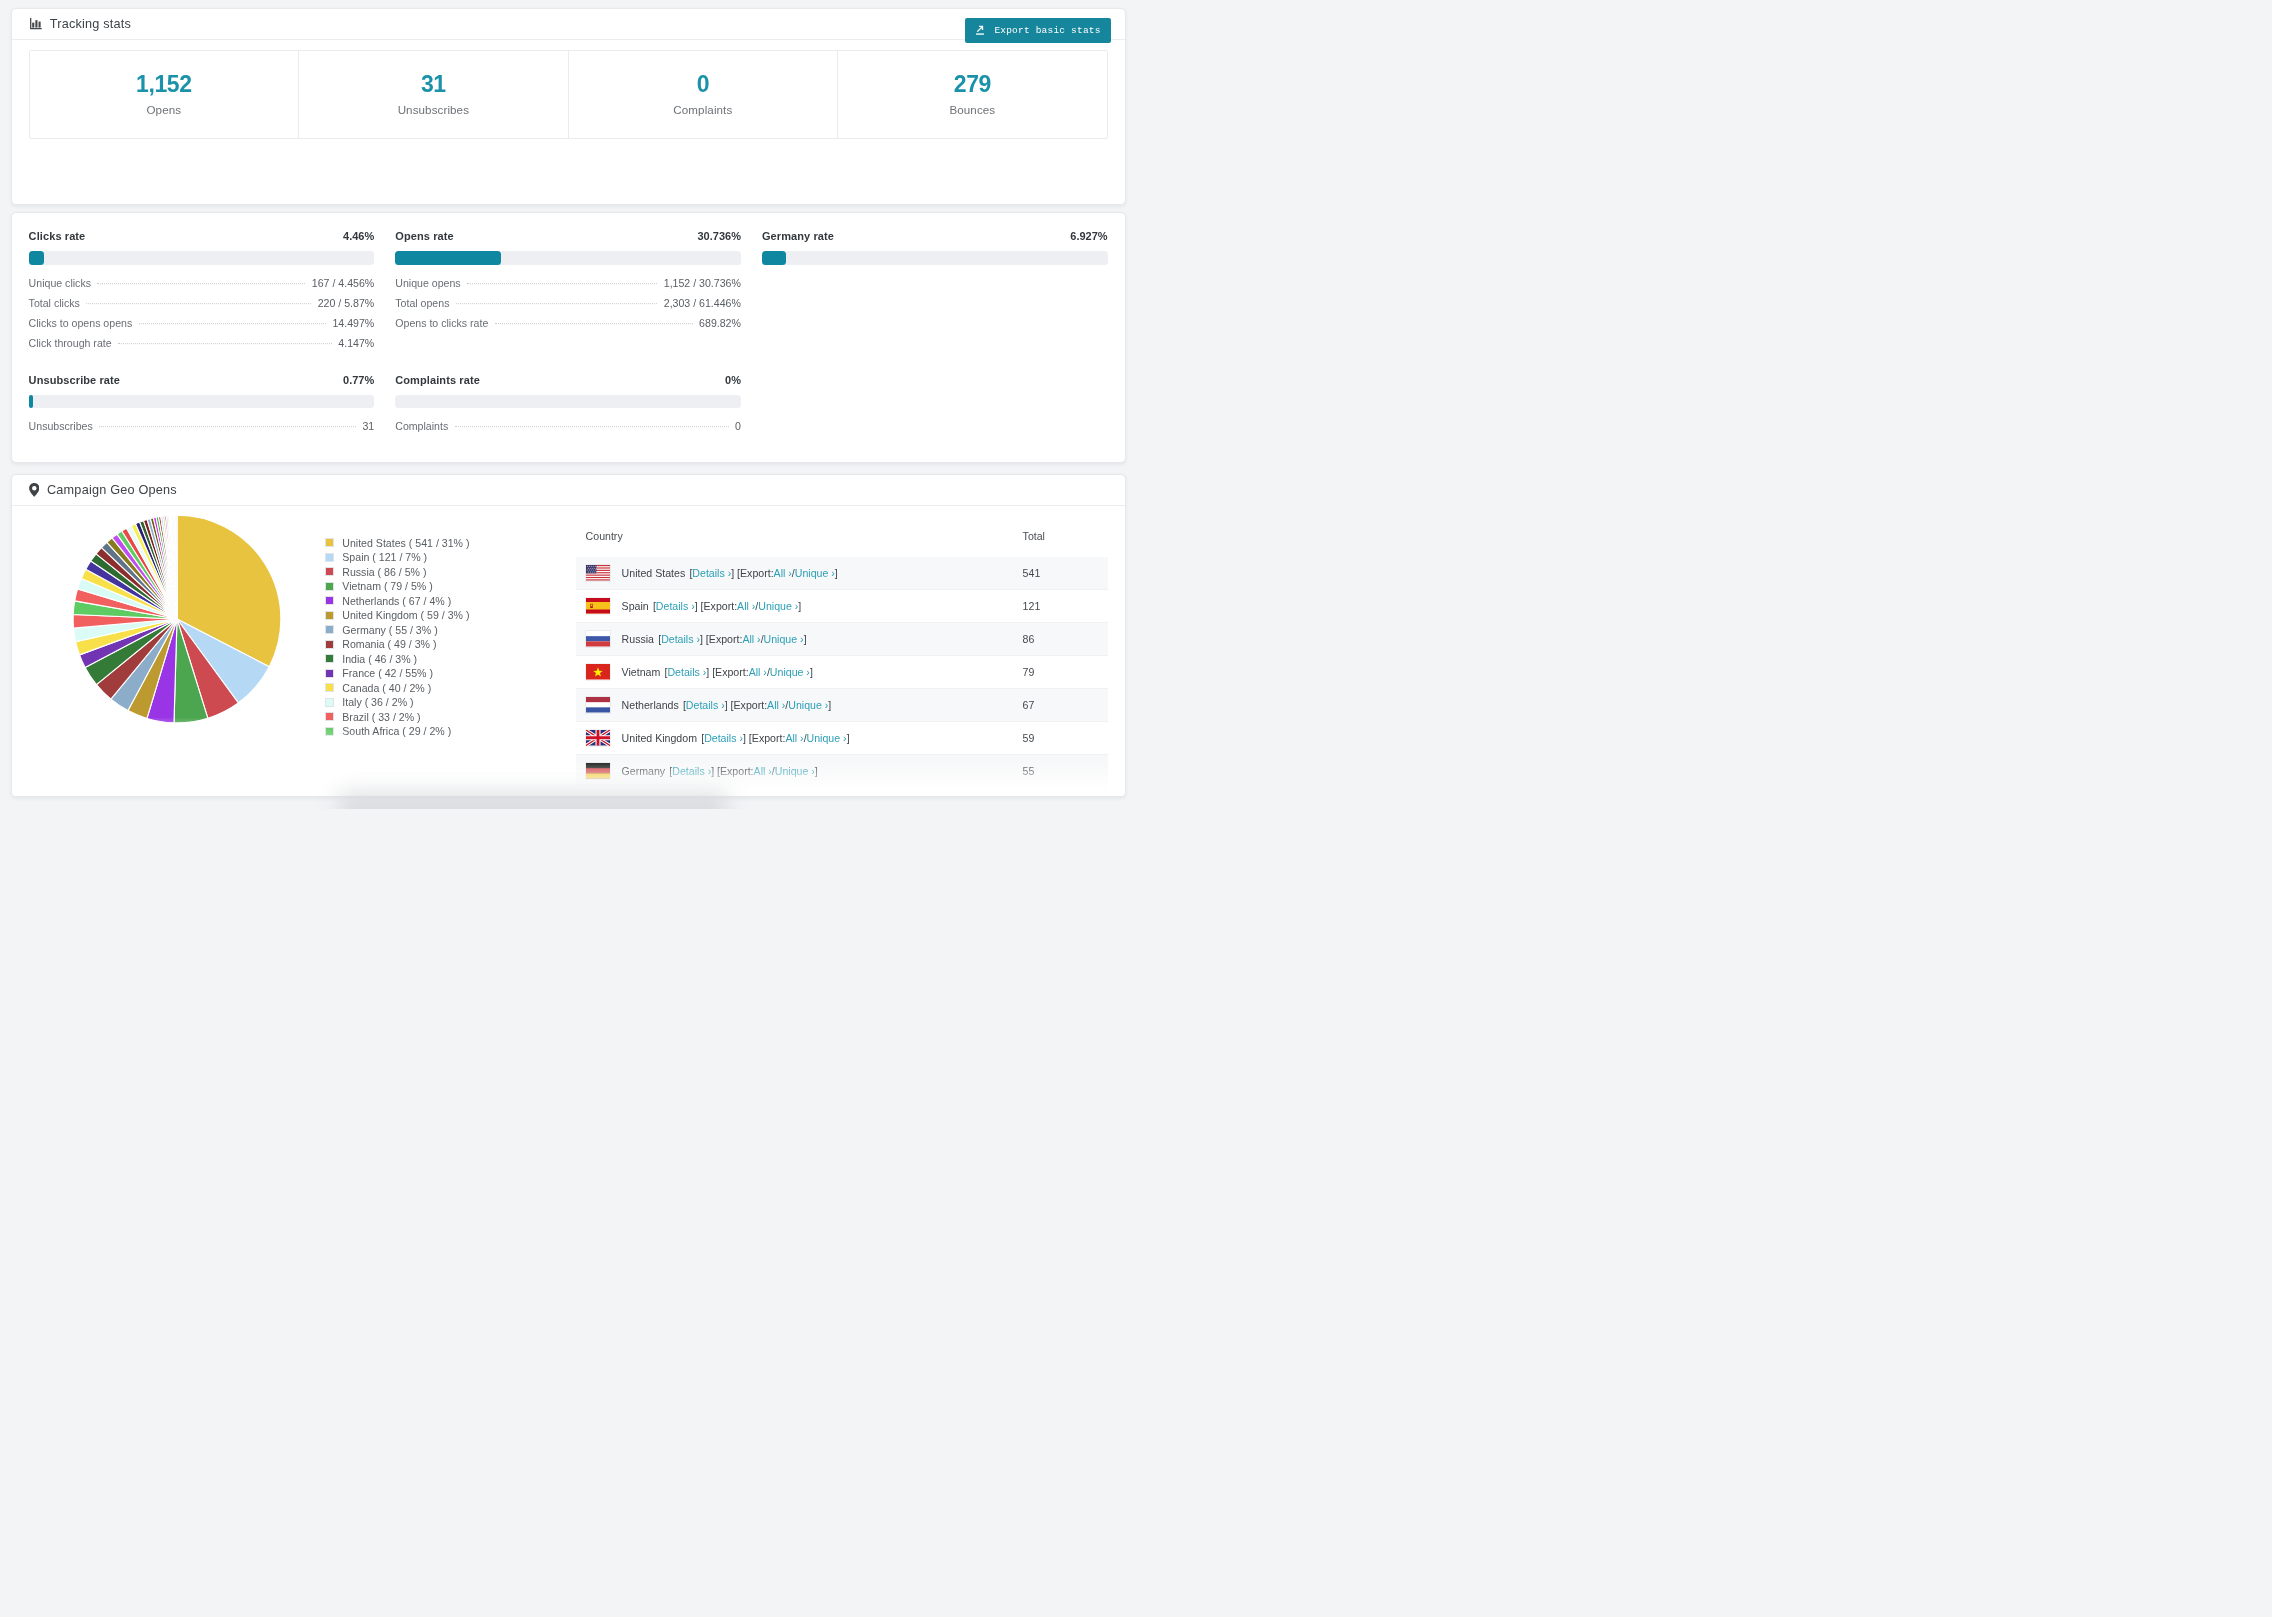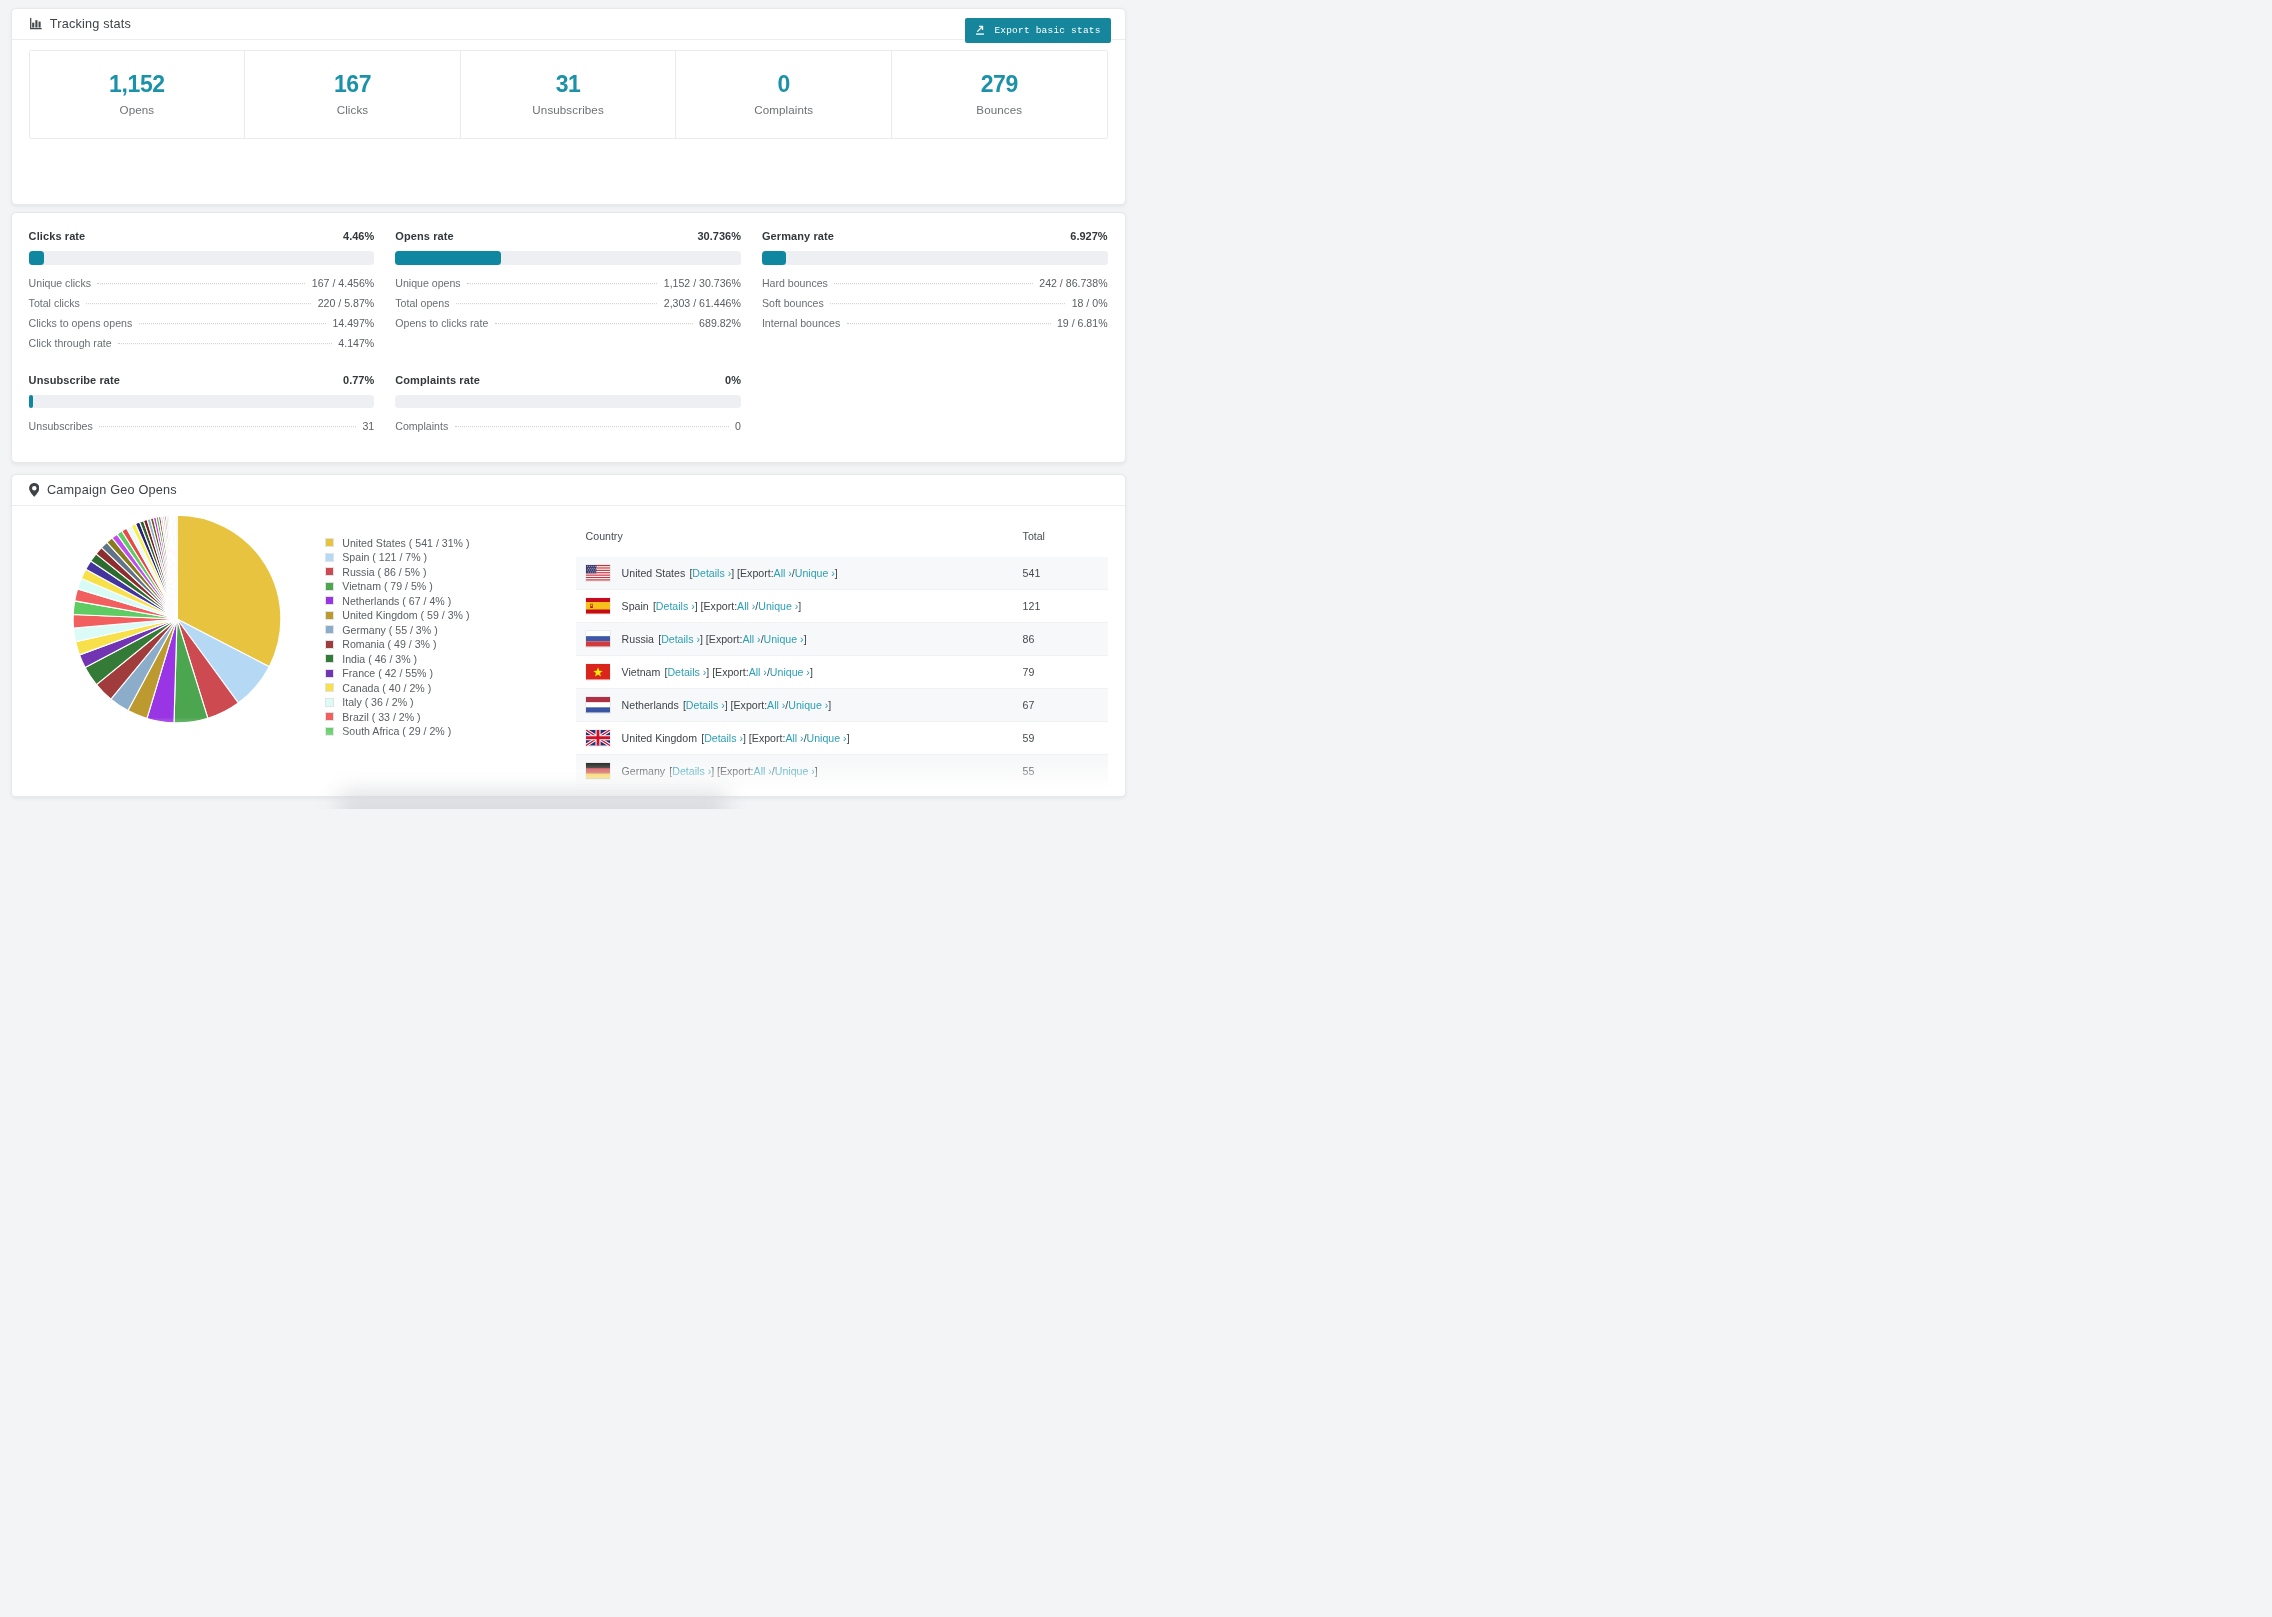--- a/index.html
+++ b/index.html
@@ -116,24 +116,20 @@
       </span>
       <span>Export basic stats</span>
     </button>
   </div>
   <div class="summary-row" id="summary-row">
       <div class="sum-box">
         <div class="sum-value">1,152</div>
         <div class="sum-label">Opens</div>
       </div>
       <div class="sum-box">
-        <div class="sum-value">167</div>
-        <div class="sum-label">Clicks</div>
-      </div>
-      <div class="sum-box">
         <div class="sum-value">31</div>
         <div class="sum-label">Unsubscribes</div>
       </div>
       <div class="sum-box">
         <div class="sum-value">0</div>
         <div class="sum-label">Complaints</div>
       </div>
       <div class="sum-box">
         <div class="sum-value">279</div>
         <div class="sum-label">Bounces</div>
@@ -200,37 +196,20 @@
           </div>
         </div>
       </div>
       <div class="rate-block">
         <div class="rate-head">
           <span class="rate-title">Germany rate</span>
           <span class="rate-value">6.927%</span>
         </div>
         <div class="bar">
           <div class="bar-fill" style="width: 6.927%;"></div>
-        </div>
-        <div class="rate-rows">
-          <div class="stat-row">
-            <span class="stat-label">Hard bounces</span>
-            <span class="leader"></span>
-            <span class="stat-value">242 / 86.738%</span>
-          </div>
-          <div class="stat-row">
-            <span class="stat-label">Soft bounces</span>
-            <span class="leader"></span>
-            <span class="stat-value">18 / 0%</span>
-          </div>
-          <div class="stat-row">
-            <span class="stat-label">Internal bounces</span>
-            <span class="leader"></span>
-            <span class="stat-value">19 / 6.81%</span>
-          </div>
         </div>
       </div>
       <div class="rate-block">
         <div class="rate-head">
           <span class="rate-title">Unsubscribe rate</span>
           <span class="rate-value">0.77%</span>
         </div>
         <div class="bar">
           <div class="bar-fill" style="width: 1.2%;"></div>
         </div>

